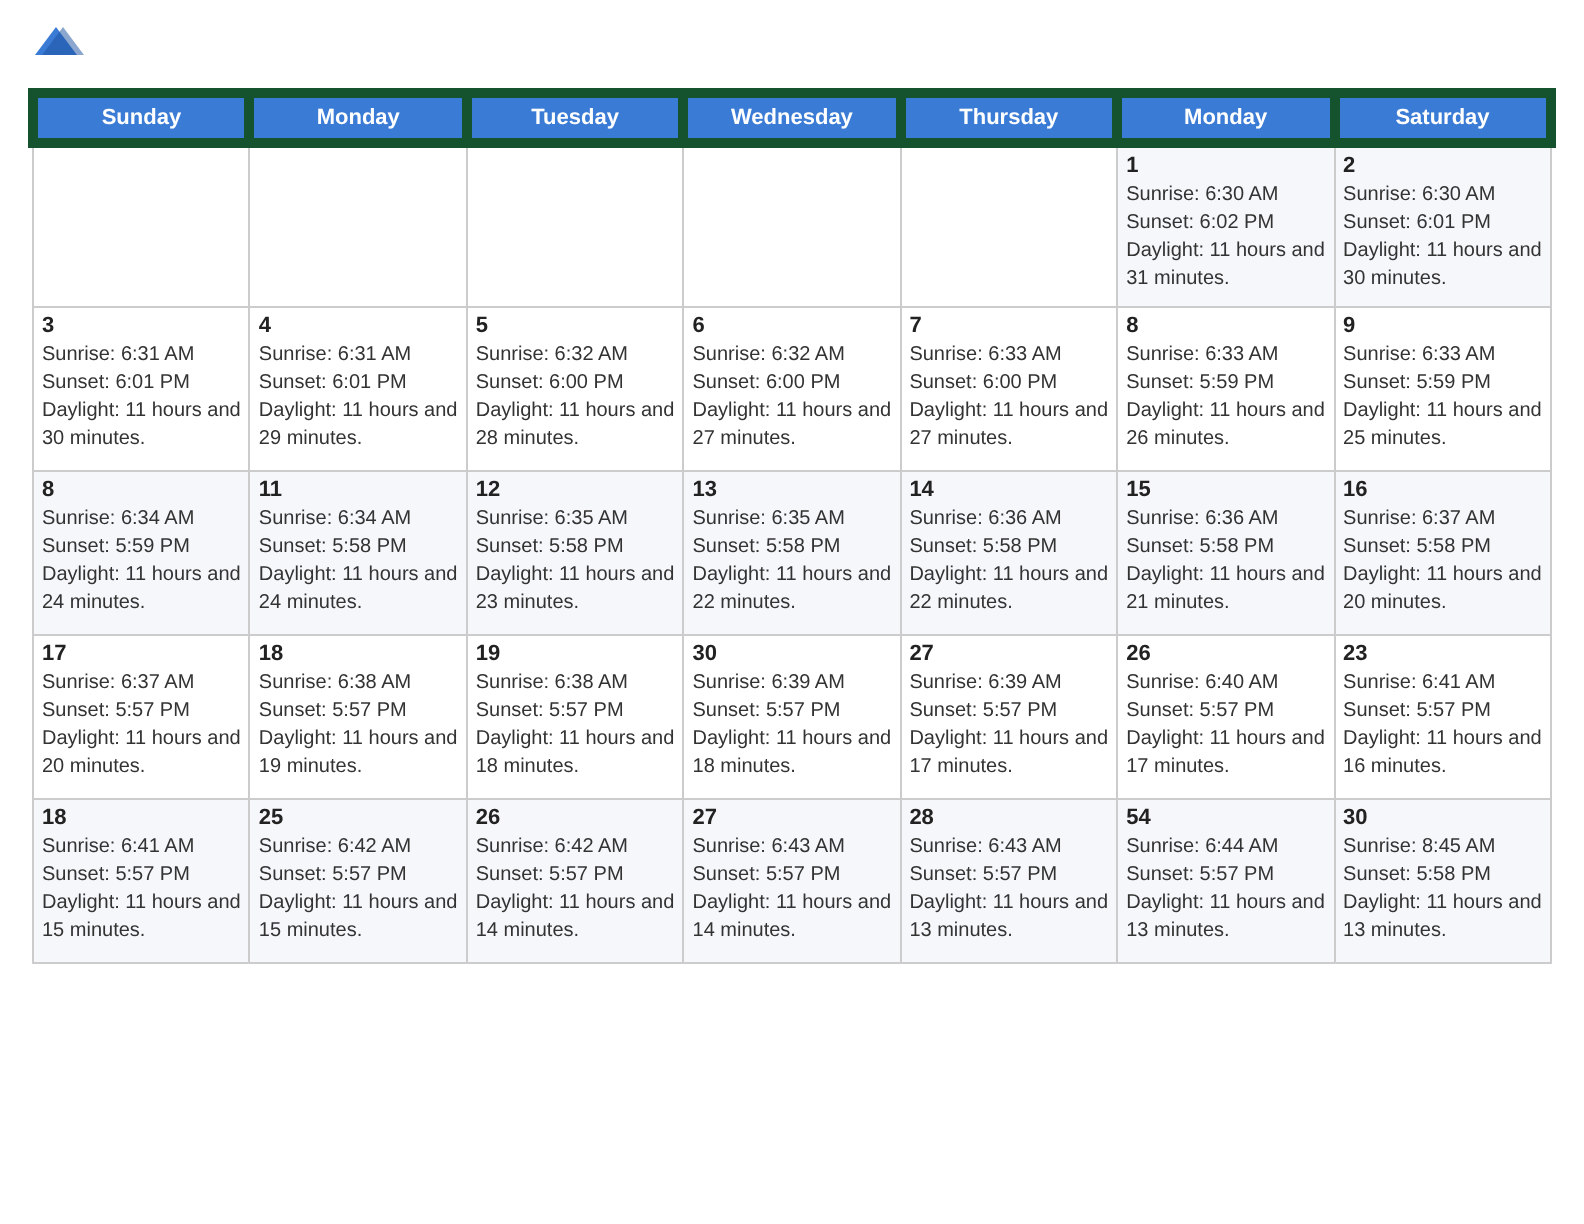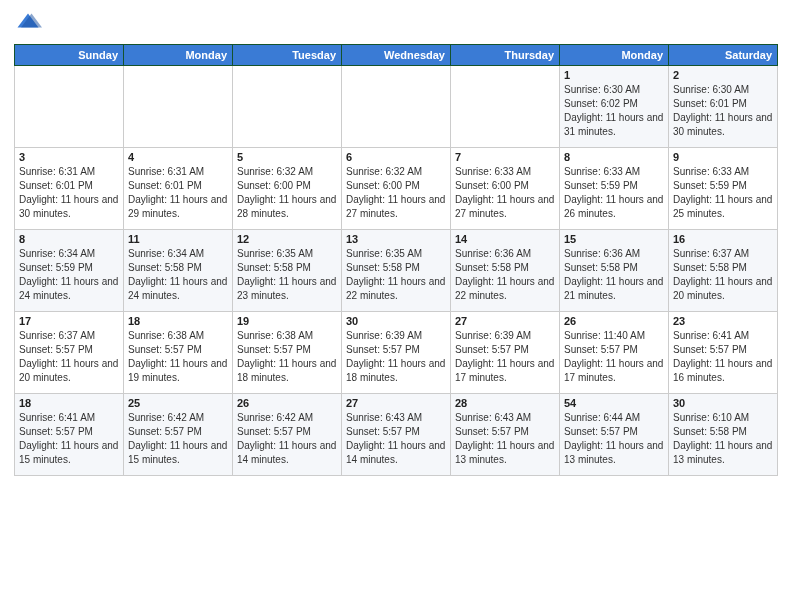--- a/index.html
+++ b/index.html
@@ -60,23 +60,23 @@
     .calendar {
       width: 100%;
       border-collapse: collapse;
       table-layout: fixed;
     }
     .calendar th {
       background: #3a7bd5;
       color: #fff;
       font-size: 11px;
       font-weight: bold;
-      text-align: right;
+      text-align: center;
       padding: 4px 5px;
-      border: 1px solid #14532d;
+      border: 5px solid #14532d;
     }
     .calendar td {
       vertical-align: top;
       border: 1px solid #ccc;
       padding: 3px 4px;
       font-size: 9px;
       color: #333;
       height: 82px;
       background: #fff;
     }
@@ -269,21 +269,21 @@
 Daylight: 11 hours and 18 minutes.</div>
           </td>
           <td>
             <span class="day-num">27</span>
             <div class="day-info" style="white-space: pre-line;">Sunrise: 6:39 AM
 Sunset: 5:57 PM
 Daylight: 11 hours and 17 minutes.</div>
           </td>
           <td>
             <span class="day-num">26</span>
-            <div class="day-info" style="white-space: pre-line;">Sunrise: 11:40 AM
+            <div class="day-info" style="white-space: pre-line;">Sunrise: 6:40 AM
 Sunset: 5:57 PM
 Daylight: 11 hours and 17 minutes.</div>
           </td>
           <td>
             <span class="day-num">23</span>
             <div class="day-info" style="white-space: pre-line;">Sunrise: 6:41 AM
 Sunset: 5:57 PM
 Daylight: 11 hours and 16 minutes.</div>
           </td>
         </tr>
@@ -319,20 +319,20 @@
 Daylight: 11 hours and 13 minutes.</div>
           </td>
           <td>
             <span class="day-num">54</span>
             <div class="day-info" style="white-space: pre-line;">Sunrise: 6:44 AM
 Sunset: 5:57 PM
 Daylight: 11 hours and 13 minutes.</div>
           </td>
           <td>
             <span class="day-num">30</span>
-            <div class="day-info" style="white-space: pre-line;">Sunrise: 6:10 AM
+            <div class="day-info" style="white-space: pre-line;">Sunrise: 8:45 AM
 Sunset: 5:58 PM
 Daylight: 11 hours and 13 minutes.</div>
           </td>
         </tr>
       </tbody>
   </table>
 </div>
 
 </body></html>

